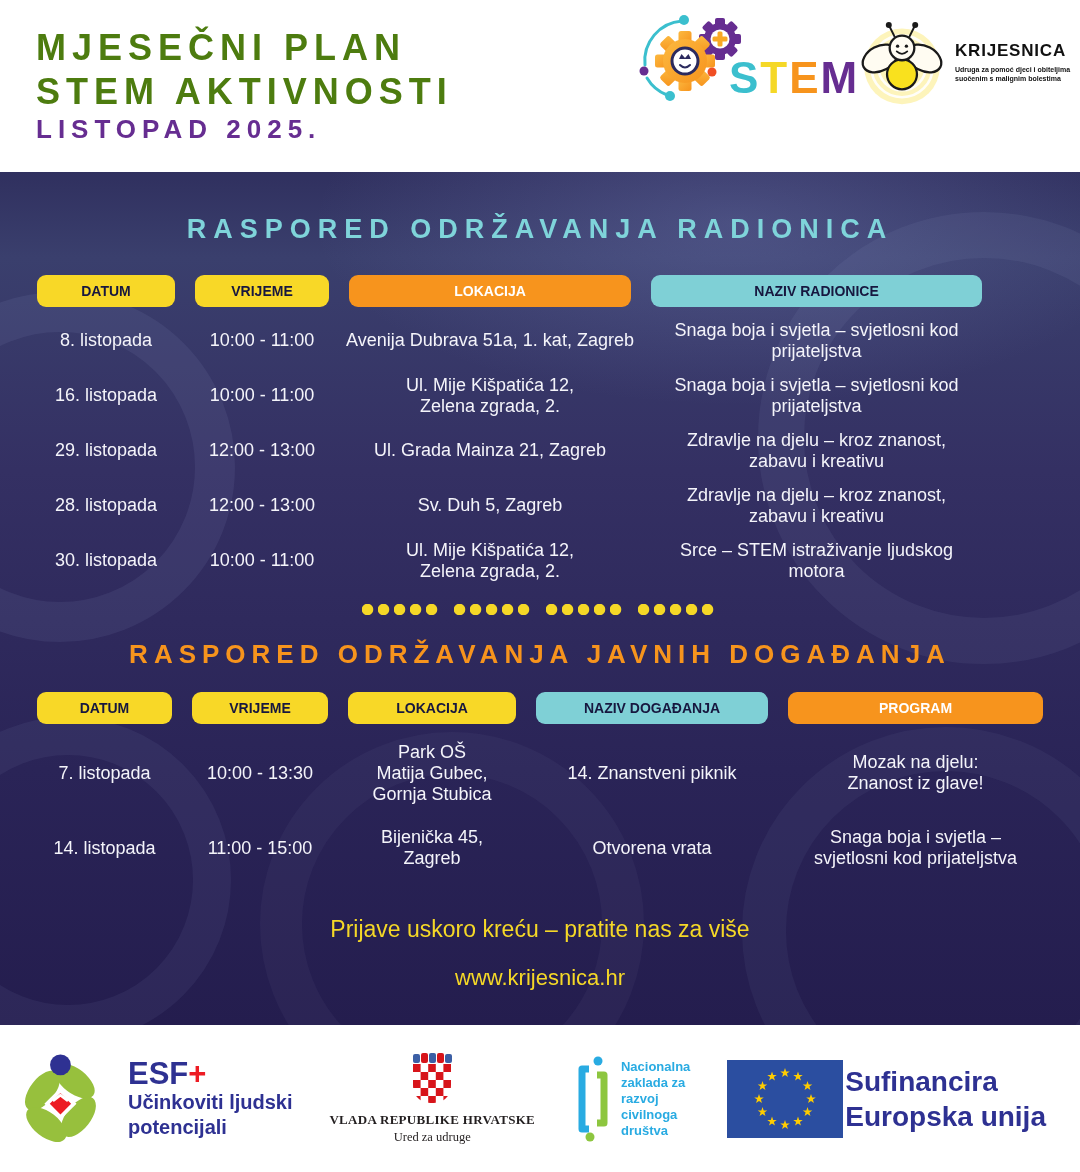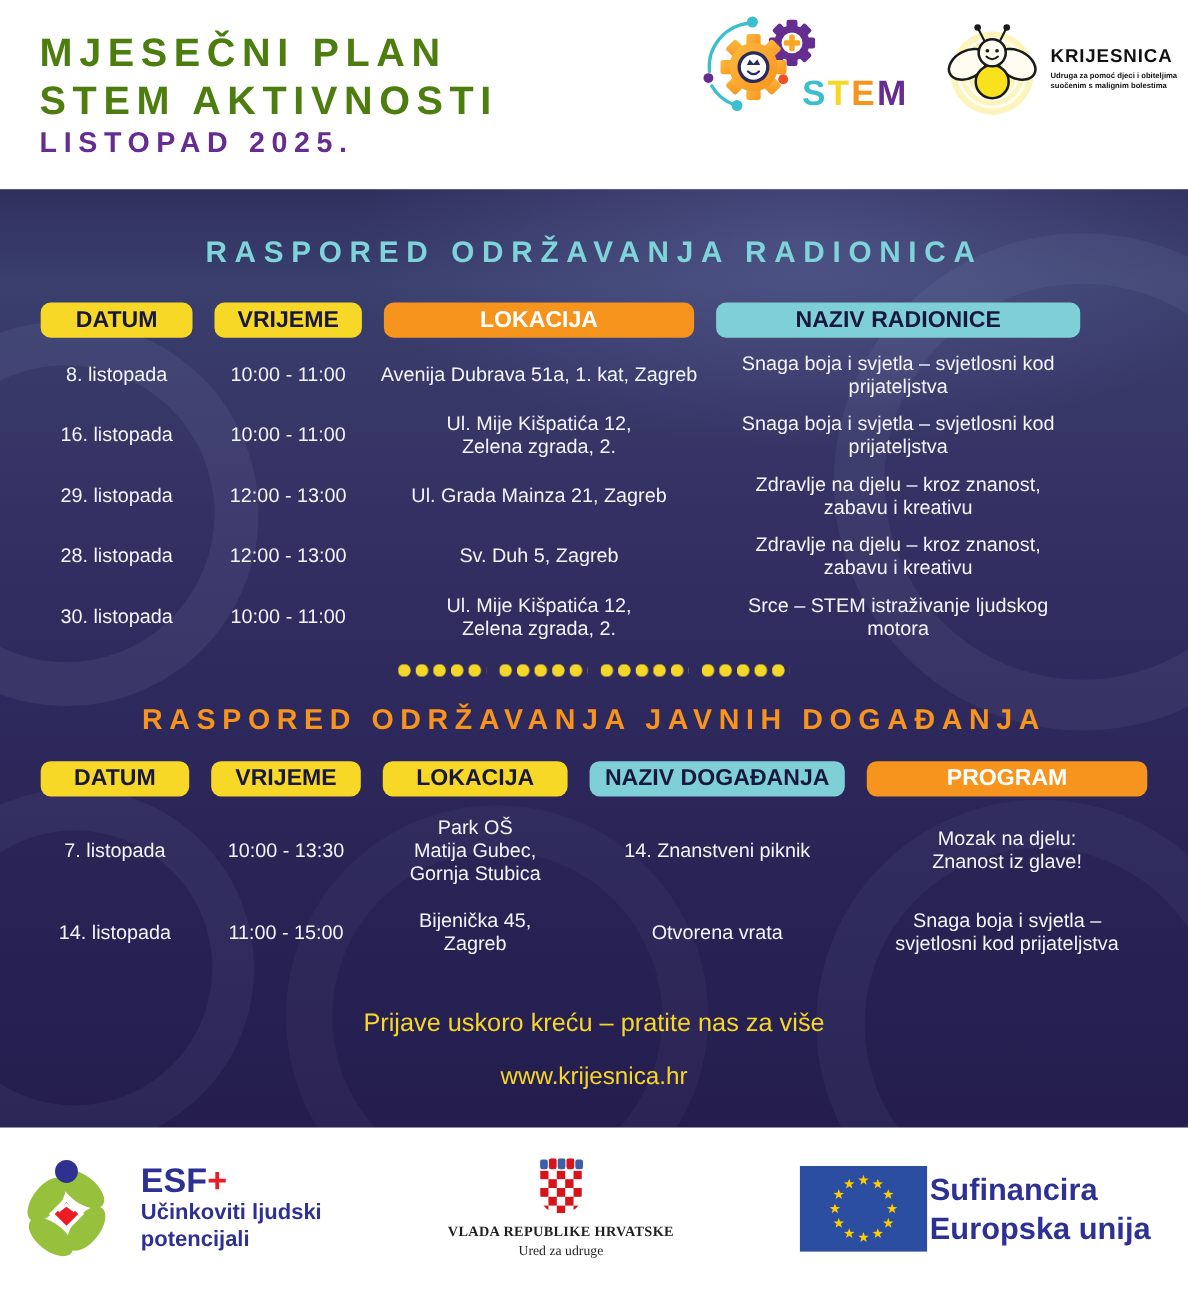--- a/index.html
+++ b/index.html
@@ -6,21 +6,21 @@
   body{width:1080px;height:1172px;font-family:"Liberation Sans","DejaVu Sans",sans-serif;background:#ffffff;}
   .page{position:relative;width:1080px;height:1172px;overflow:hidden;background:#ffffff;}
 
   
   .header{position:relative;height:172px;background:#ffffff;}
   .main-title{position:absolute;left:36px;top:26px;color:#4d7c0f;font-weight:700;
     font-size:36px;line-height:44px;letter-spacing:6px;white-space:pre-line;}
   .sub-title{position:absolute;left:36px;top:114px;color:#662d91;font-weight:700;
     font-size:26px;letter-spacing:6px;}
   .stem-logo{position:absolute;left:632px;top:8px;display:flex;align-items:flex-end;}
-  .stem-word{font-size:32px;font-weight:700;letter-spacing:2px;line-height:1;margin:0 14px 8px -18px;}
+  .stem-word{font-size:44px;font-weight:700;letter-spacing:2px;line-height:1;margin:0 14px 8px -18px;}
   .stem-word .l0{color:#3bbfce}.stem-word .l1{color:#f5d827}
   .stem-word .l2{color:#f7941d}.stem-word .l3{color:#662d91}
   .kri-logo{position:absolute;left:858px;top:18px;display:flex;align-items:center;gap:9px;}
   .kri-text{display:flex;flex-direction:column;}
   .kri-name{font-size:17px;font-weight:700;color:#111;letter-spacing:.8px;}
   .kri-tag{font-size:7px;font-weight:700;color:#111;line-height:9px;margin-top:4px;white-space:pre-line;}
 
   
   .panel{position:relative;height:853px;overflow:hidden;
     background:
@@ -34,21 +34,21 @@
   .r5{width:300px;height:300px;left:260px;top:560px;border:42px solid rgba(170,180,220,.05);}
 
   .sec-title{position:relative;text-align:center;font-weight:600;z-index:2;}
   .sec1{margin-top:42px;color:#7fd4da;font-size:27px;letter-spacing:7px;}
   .sec2{margin-top:24px;color:#f7941d;font-size:26px;letter-spacing:6px;}
 
   .tbl{position:relative;display:grid;z-index:2;}
   .t1{grid-template-columns:138px 134px 282px 331px;column-gap:20px;margin:30px 0 0 37px;}
   .t2{grid-template-columns:135px 136px 168px 232px 255px;column-gap:20px;margin:22px 0 0 37px;}
   .pill{height:32px;margin-bottom:6px;border-radius:9px;display:flex;align-items:center;justify-content:center;
-    font-weight:700;font-size:21px;color:#17173f;}
+    font-weight:700;font-size:14px;color:#17173f;}
   .pill-yellow{background:#f8d827;}
   .pill-orange{background:#f7941d;color:#ffffff;}
   .pill-teal{background:#7fd0d6;}
   .cell{min-height:55px;display:flex;align-items:center;justify-content:center;text-align:center;
     color:#f4f4fa;font-size:18px;line-height:21px;white-space:pre-line;}
   .t1 .c3{margin:0 -12px;}
   .t2 > .cell{min-height:86px;}
   .t2 > .cell.row2{min-height:64px;}
 
   .dots{display:flex;justify-content:center;gap:12px;margin-top:16px;position:relative;z-index:2;}
@@ -293,20 +293,33 @@
             <rect x="3" y="43" width="7.6" height="8"></rect>
               <rect x="18.2" y="43" width="7.6" height="8"></rect>
               <rect x="33.4" y="43" width="7.6" height="8"></rect>
           </g>
         </g>
       </svg>
       <div class="vlada-l1">VLADA REPUBLIKE HRVATSKE</div>
       <div class="vlada-l2">Ured za udruge</div>
     </div>
 
+    <div class="nz">
+      <svg width="40" height="88" viewBox="0 0 40 88">
+        <path d="M17,14 h-7 v60 h7" stroke="#29abe2" stroke-width="7" fill="none" stroke-linejoin="round"></path>
+        <path d="M25,20 h7 v48 h-7" stroke="#8dc63f" stroke-width="7" fill="none" stroke-linejoin="round"></path>
+        <circle cx="26" cy="6" r="4.5" fill="#29abe2"></circle>
+        <circle cx="18" cy="82" r="4.5" fill="#8dc63f"></circle>
+      </svg>
+      <div class="nz-text">Nacionalna
+zaklada za
+razvoj
+civilnoga
+društva</div>
+    </div>
 
     <div class="eu">
       <svg width="116" height="78" viewBox="0 0 116 78">
         <rect x="0" y="0" width="116" height="78" fill="#2b4ea0"></rect>
         <defs>
             <polygon id="st" points="0,-5 1.18,-1.62 4.76,-1.55 1.9,0.62 2.94,4.05 0,2 -2.94,4.05 -1.9,0.62 -4.76,-1.55 -1.18,-1.62" fill="#ffcc00"></polygon>
           </defs>
         <g transform="translate(58,39)">
           <use href="#st" transform="translate(0,-26)"></use>
           <use href="#st" transform="translate(13,-22.5)"></use>

